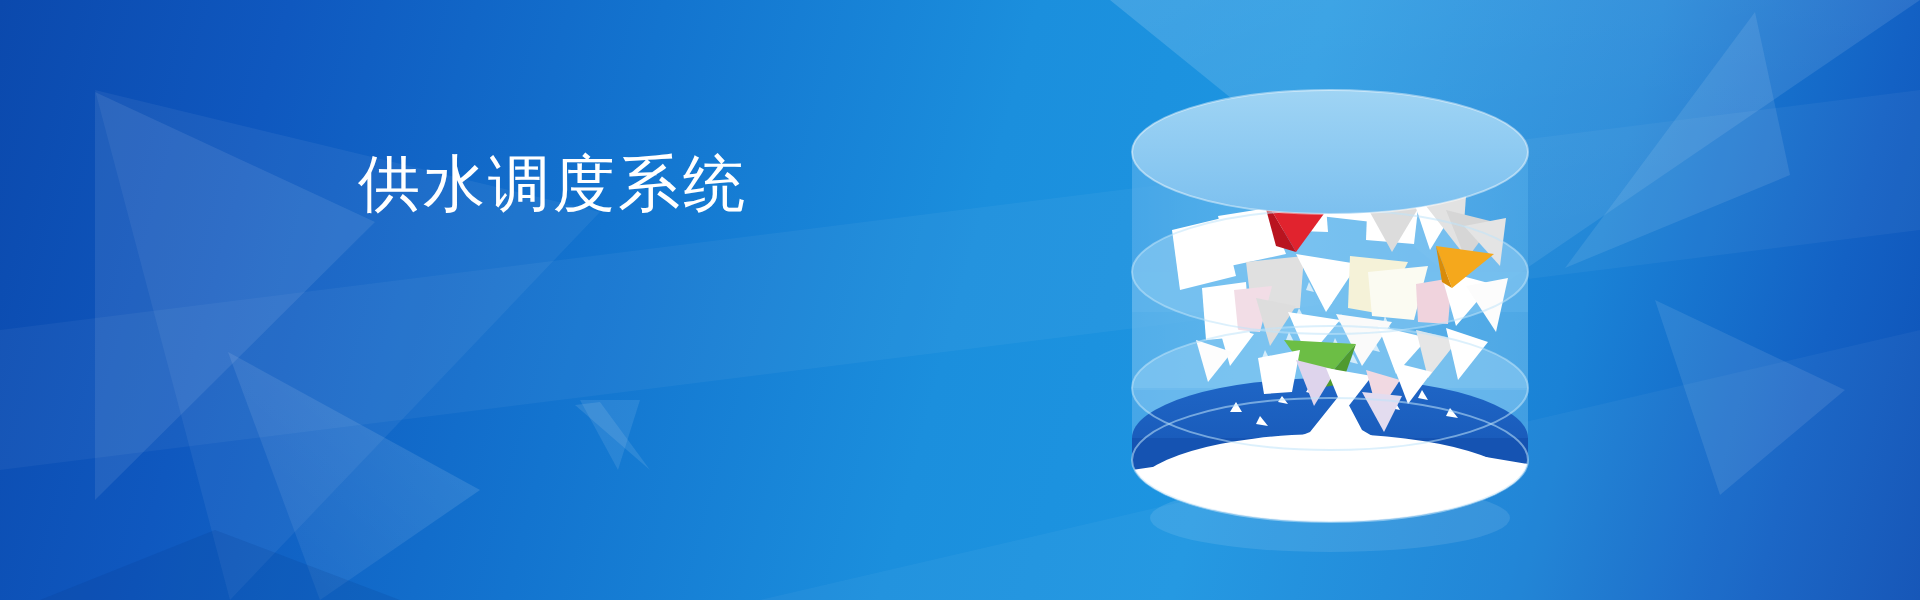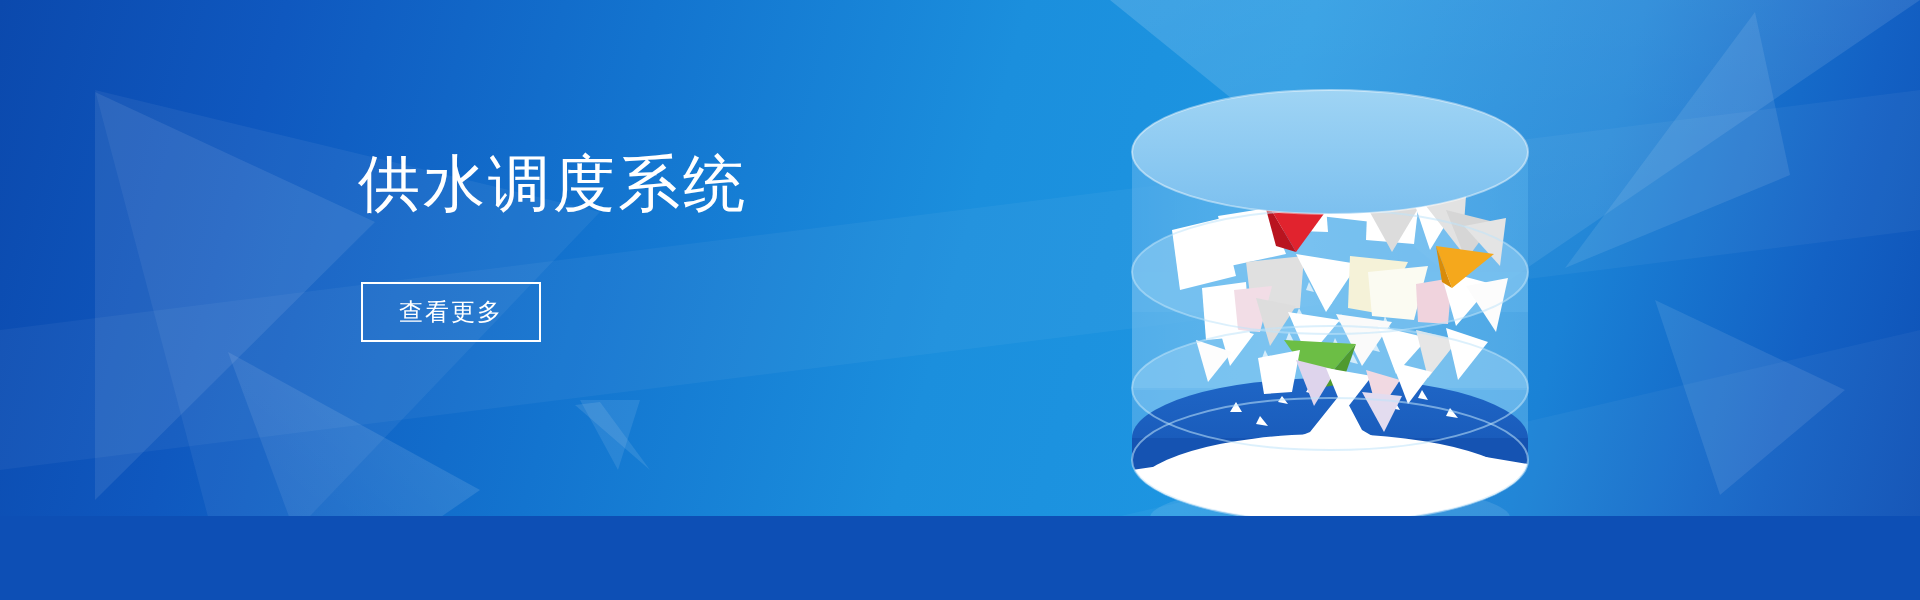--- a/index.html
+++ b/index.html
@@ -3,21 +3,21 @@
 <meta charset="utf-8">
 <style>
   html, body {
     margin: 0;
     padding: 0;
     background: #0d4fb5;
   }
   #banner {
     position: relative;
     width: 1920px;
-    height: 516px;
+    height: 600px;
     overflow: hidden;
     font-family: "Liberation Sans", "DejaVu Sans", sans-serif;
     background: linear-gradient(105deg,
         #0b49ad 0%,
         #0f58bf 14%,
         #1374cf 32%,
         #1b8fdd 50%,
         #1d95e1 64%,
         #1a82d6 80%,
         #1361c4 92%,
@@ -245,16 +245,15 @@
     </g>
 
     <ellipse cx="220" cy="112" rx="198" ry="62" fill="url(#tankTop)"></ellipse>
     <ellipse cx="220" cy="112" rx="198" ry="62" fill="none" stroke="#ffffff" stroke-opacity="0.45" stroke-width="2"></ellipse>
 
     <ellipse cx="220" cy="478" rx="180" ry="34" fill="#ffffff" opacity="0.10"></ellipse>
   </svg>
 
   <div id="content">
     <h1 id="title">供水调度系统</h1>
-    <button id="cta-button">查看更多</button>
   </div>
 
 </div>
 
 </body></html>

